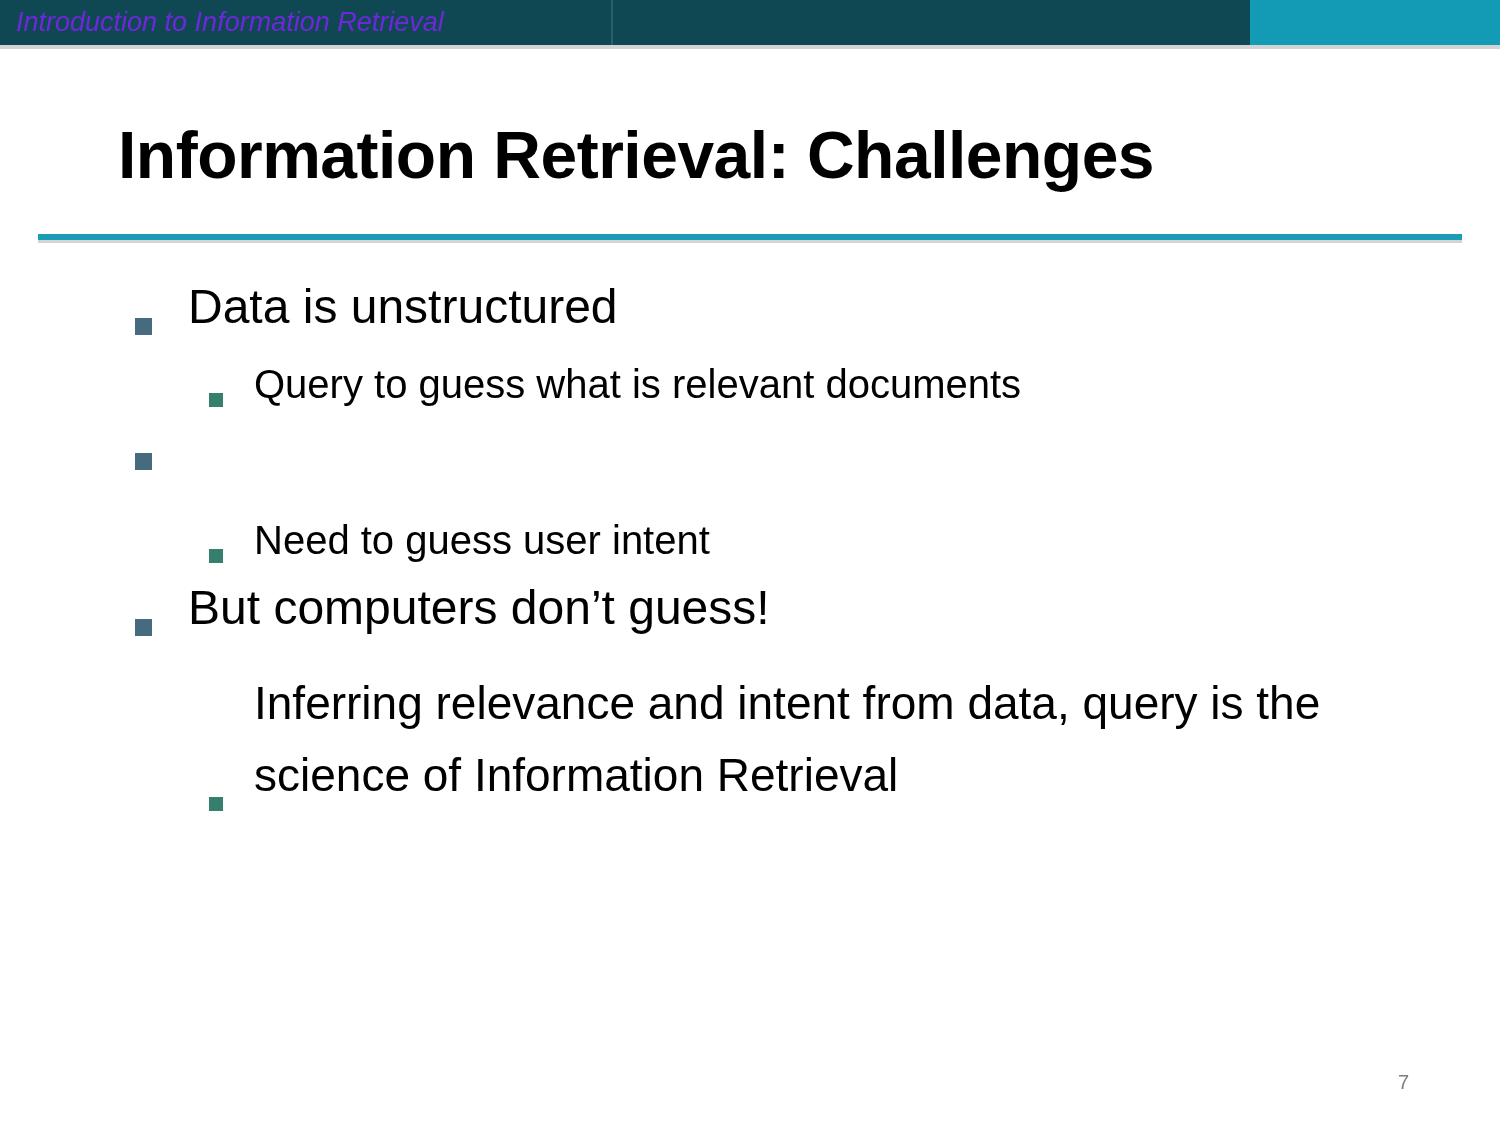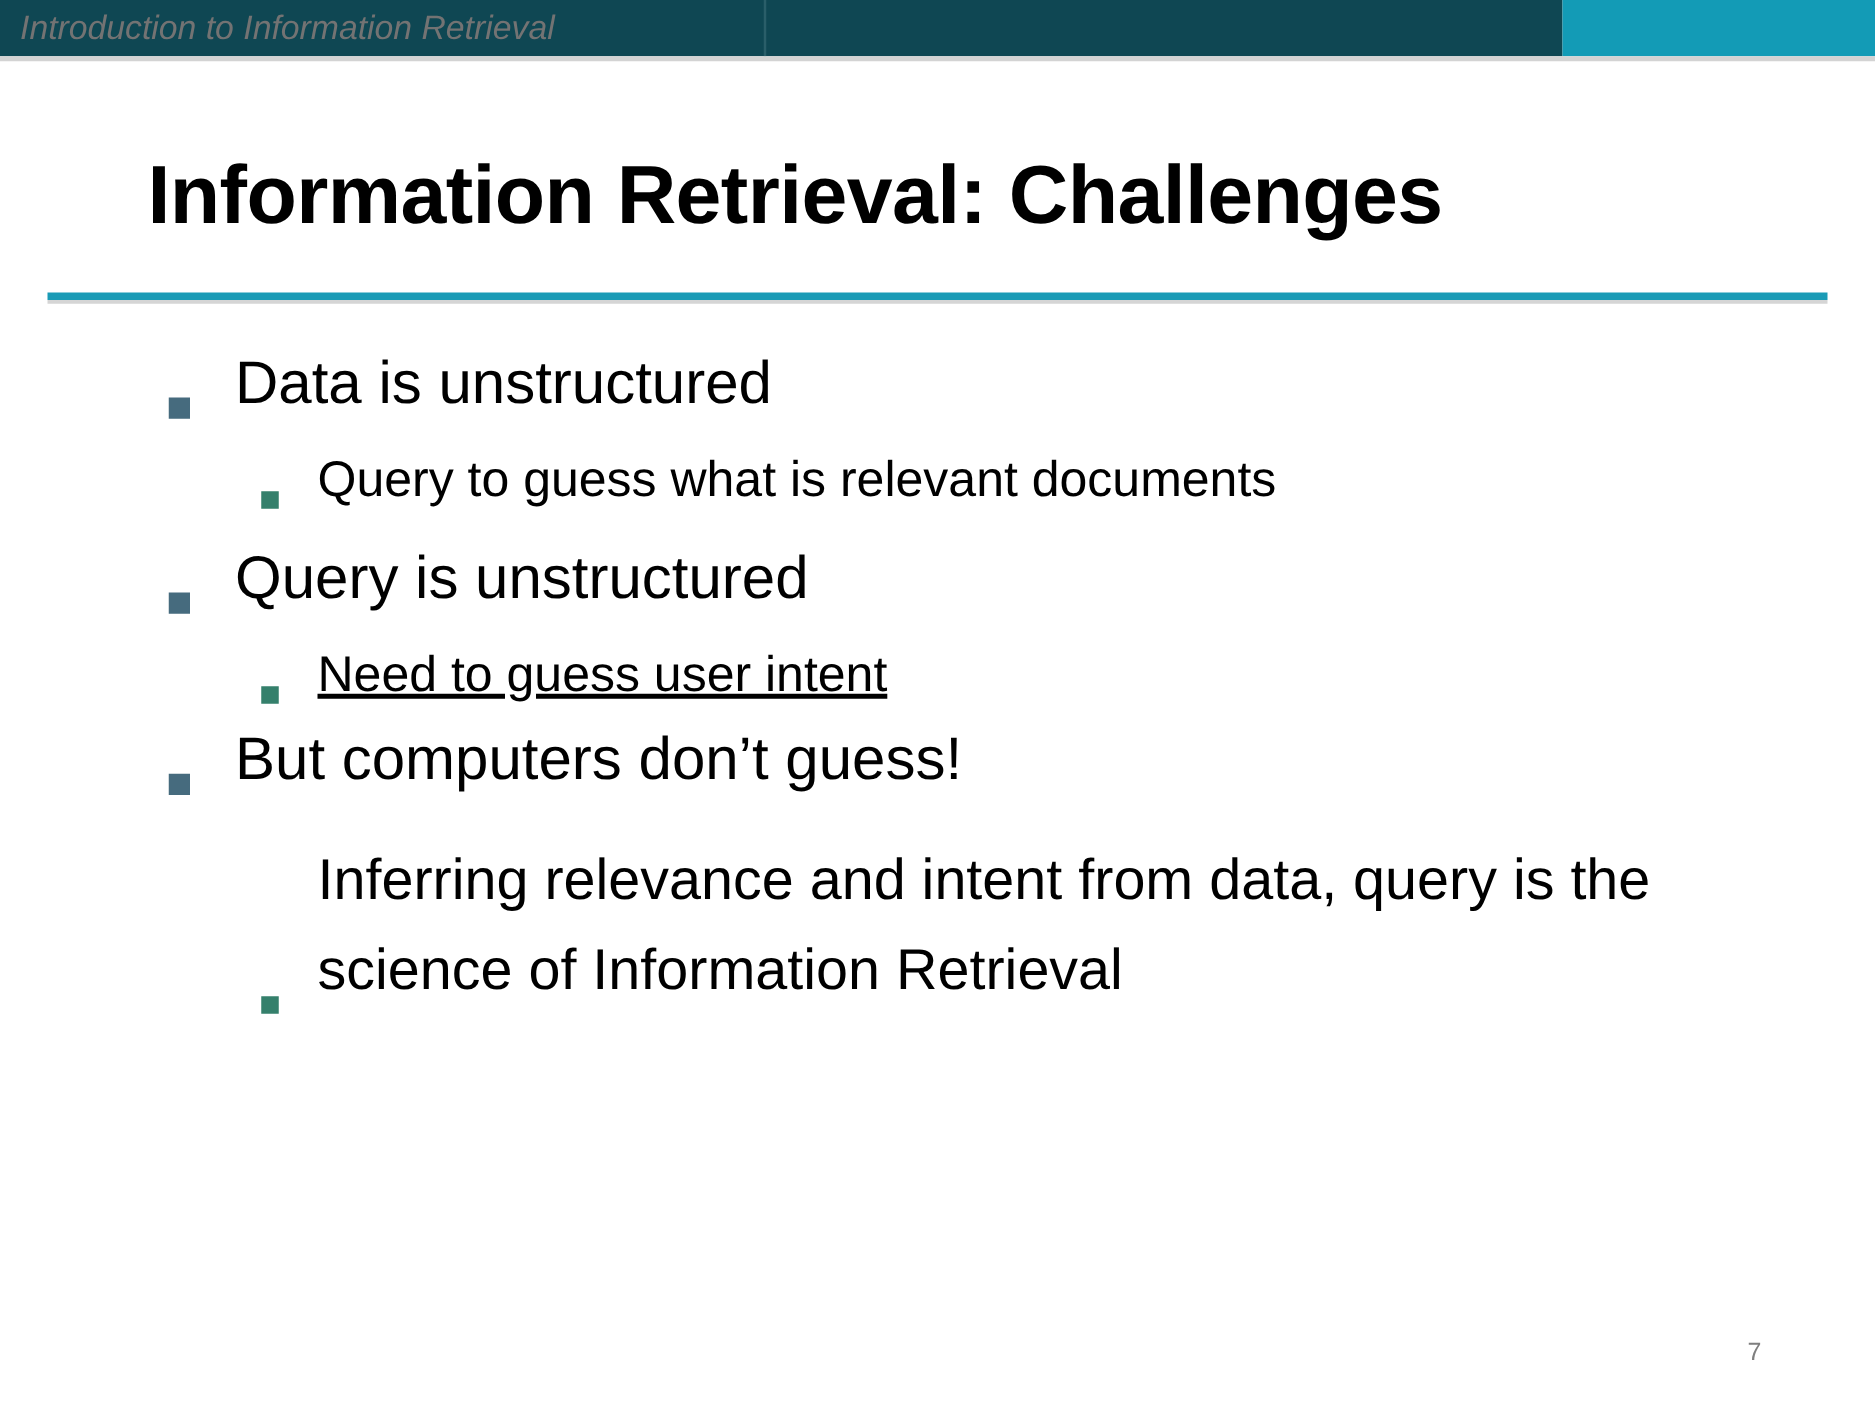--- a/index.html
+++ b/index.html
@@ -3,21 +3,21 @@
 <meta charset="utf-8">
 <style>
   html, body { margin:0; padding:0; }
   body { width:1500px; height:1125px; background:#ffffff; position:relative; overflow:hidden;
          font-family:"Liberation Sans", "DejaVu Sans", sans-serif; color:#000; }
   .topbar { position:absolute; left:0; top:0; width:1500px; height:45px; }
   .topbar .dark { position:absolute; left:0; top:0; width:1250px; height:45px; background:#0f4753; }
   .topbar .sep { position:absolute; left:611px; top:0; width:2px; height:45px; background:#2a5e69; }
   .topbar .light { position:absolute; left:1250px; top:0; width:250px; height:45px; background:#139bb6; }
   .topbar .shadow { position:absolute; left:0; top:45px; width:1500px; height:4px; background:#d3d3d3; }
-  .course-title { position:absolute; left:16px; top:5px; font-size:27px; font-style:italic; color:#737373; line-height:34px; }
+  .course-title { position:absolute; left:16px; top:5px; font-size:27px; font-style:italic; color:#6d28d9; line-height:34px; }
   .slide-title { position:absolute; left:118px; top:110px; font-size:66px; font-weight:bold; line-height:90px; letter-spacing:-0.5px; }
   .rule { position:absolute; left:38px; top:234px; width:1424px; height:6px; background:#1a9bb6; }
   .rule-shadow { position:absolute; left:38px; top:240px; width:1424px; height:3px; background:#d5d5d5; }
   .bullet { position:absolute; display:flex; align-items:flex-end; }
   .b1 .sq { width:17px; height:17px; background:#466b7e; margin-top:18px; margin-right:36px; flex:0 0 auto; }
   .b1 .txt { font-size:48px; line-height:56px; }
   .b2 .sq { width:14px; height:14px; background:#35806c; margin-top:16px; margin-right:31px; flex:0 0 auto; }
   .b2 .txt { font-size:40px; line-height:46px; }
   .b2.italic .txt { font-size:46px; line-height:72px; width:1180px; }
   .b2.italic .sq { margin-top:25px; }
@@ -41,23 +41,22 @@
 <div class="bullet b1" style="left:135px; top:279px;">
   <span class="sq"></span>
   <span class="txt">Data is unstructured</span>
 </div>
 <div class="bullet b2" style="left:209px; top:361px;">
   <span class="sq"></span>
   <span class="txt">Query to guess what is relevant documents</span>
 </div>
 <div class="bullet b1" style="left:135px; top:435px;">
   <span class="sq"></span>
-  <span class="txt">Query is unstructured</span>
 </div>
-<div class="bullet b2" style="left:209px; top:517px;text-decoration:underline;">
+<div class="bullet b2" style="left:209px; top:517px;">
   <span class="sq"></span>
   <span class="txt">Need to guess user intent</span>
 </div>
 <div class="bullet b1" style="left:135px; top:580px;">
   <span class="sq"></span>
   <span class="txt">But computers don’t guess!</span>
 </div>
 <div class="bullet b2 italic" style="left:209px; top:667px;">
   <span class="sq"></span>
   <span class="txt">Inferring relevance and intent from data, query is the science of Information Retrieval</span>

